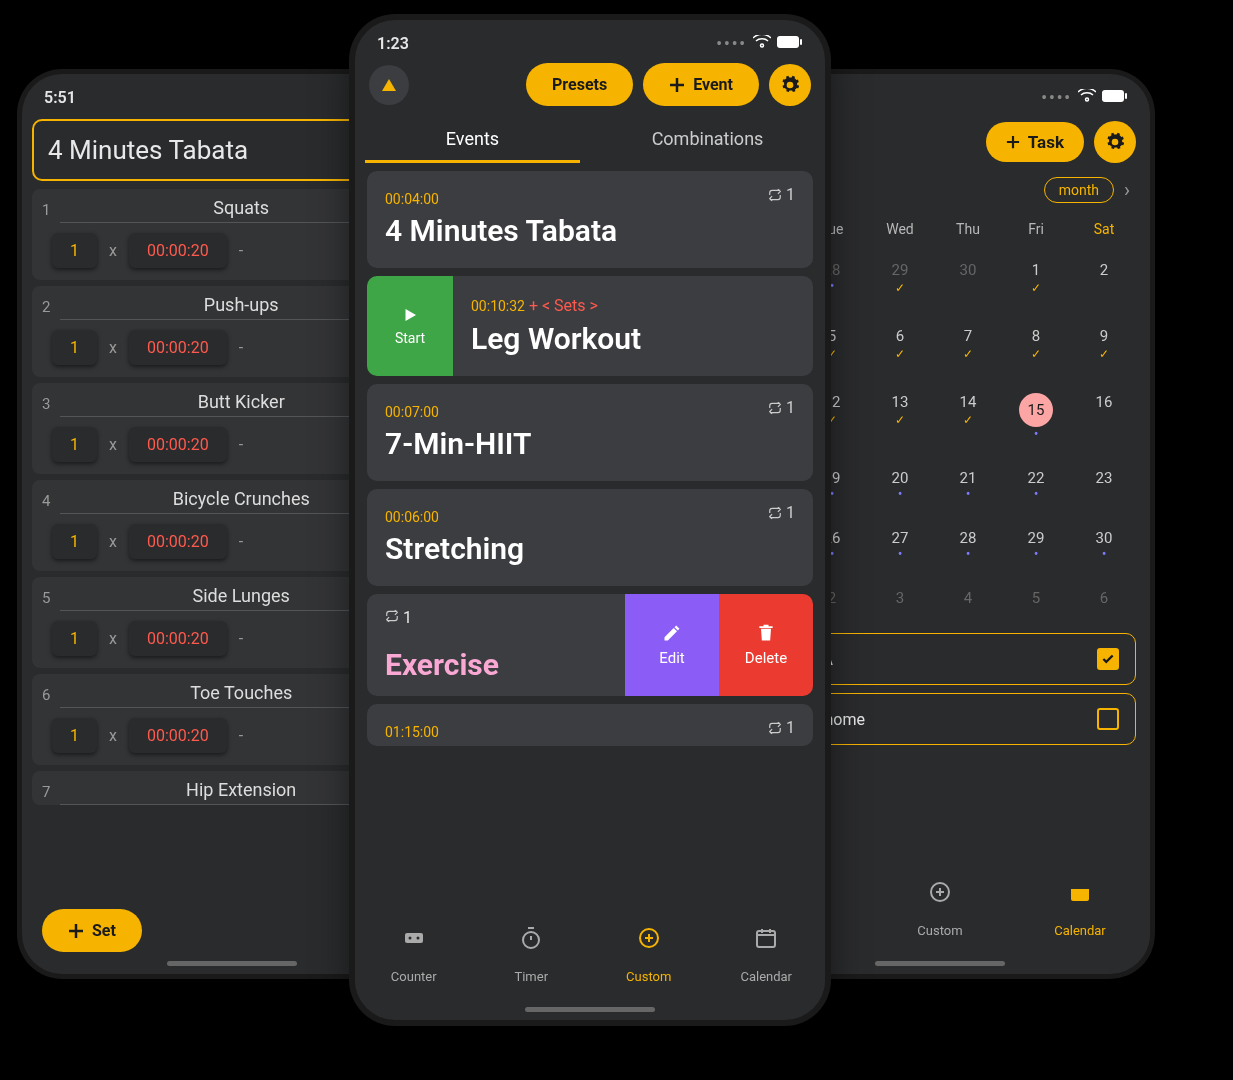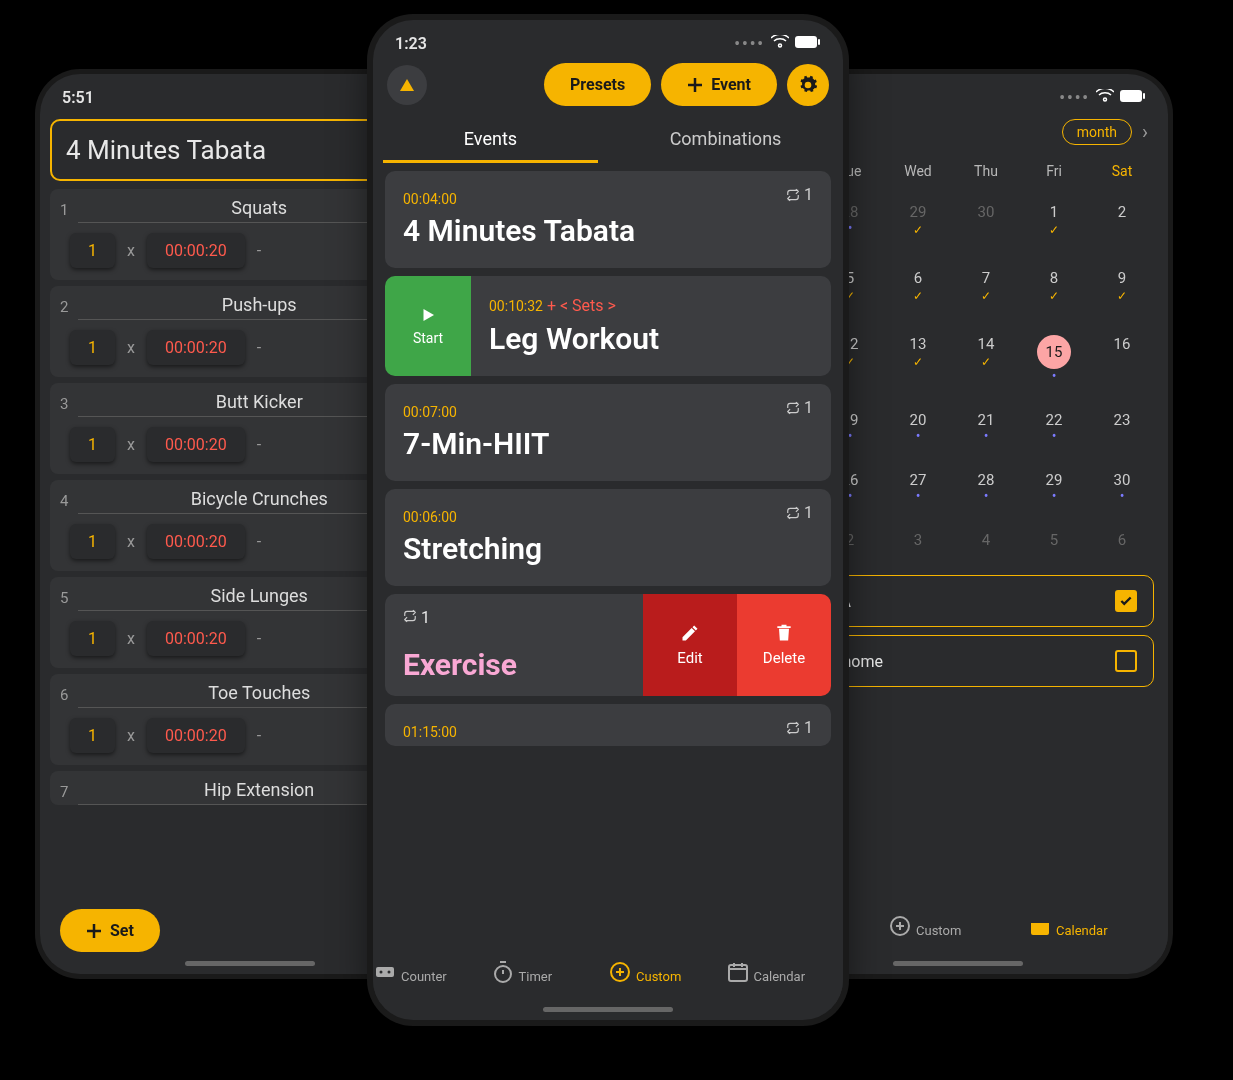--- a/index.html
+++ b/index.html
@@ -11,21 +11,20 @@
     overflow: hidden;
     position: relative;
   }
   .phone {
     position: absolute;
     background: #2a2b2d;
     border-radius: 40px;
     box-shadow: 0 0 0 5px #1a1a1a;
     overflow: hidden;
     color: #e6e6e6;
-    margin-left: 18px;
   }
   .phone-left   { left: 22px;  top: 74px; width: 420px; height: 900px; z-index: 1; }
   .phone-right  { left: 730px; top: 74px; width: 420px; height: 900px; z-index: 1; }
   .phone-center { left: 355px; top: 20px; width: 470px; height: 1000px; z-index: 2; box-shadow: 0 0 0 6px #1a1a1a, 0 8px 40px rgba(0,0,0,.6); }
 
   .statusbar { display:flex; justify-content:space-between; align-items:center; padding:14px 22px 4px; font-weight:600; }
   .sb-right { display:flex; gap:6px; align-items:center; }
   .dots { letter-spacing:2px; color:#888; }
 
   .yellow { color:#f6b400; }
@@ -75,24 +74,24 @@
   .card .dur { color:#f6b400; font-size:14px; }
   .card .loop { position:absolute; top:14px; right:18px; color:#ccc; display:flex; align-items:center; gap:4px; }
   .card h2 { font-size:30px; font-weight:600; color:#fff; margin-top:6px; }
   .card-swipe { display:flex; margin:8px 12px; }
   .start-block { width:86px; background:#3fa648; border-radius:10px 0 0 10px; display:flex; flex-direction:column; align-items:center; justify-content:center; color:#fff; font-size:14px; gap:6px; }
   .card.inner { margin:0; flex:1; border-radius:0 10px 10px 0; }
   .sets-tag { color:#ff5a4d; }
   .swipe-actions { display:flex; margin:8px 12px; border-radius:10px; overflow:hidden; }
   .swipe-card { flex:1; background:#3c3d40; padding:14px 18px; position:relative; }
   .act { width:94px; display:flex; flex-direction:column; align-items:center; justify-content:center; color:#fff; gap:6px; font-size:15px; }
-  .act.edit { background:#b91c1c; }
+  .act.edit { background:#8b5cf6; }
   .act.del  { background:#eb3b30; }
   .tabbar { position:absolute; bottom:16px; left:0; right:0; display:flex; background:#2a2b2d; padding:10px 0 20px; }
-  .titem { flex:1; display:flex; flex-direction:row; align-items:flex-end; gap:4px; font-size:13px; color:#aaa; }
+  .titem { flex:1; display:flex; flex-direction:column; align-items:center; gap:19px; font-size:13px; color:#aaa; }
   .titem.active { color:#f6b400; }
   .titem svg { width:24px; height:24px; }
 
   
   .right-top { display:flex; justify-content:flex-end; align-items:center; gap:10px; padding:10px 14px 6px; }
   .cal-head { display:flex; align-items:center; justify-content:space-between; padding:8px 20px; }
   .month-pill { border:1.5px solid #f6b400; color:#f6b400; border-radius:999px; padding:4px 14px; font-size:14px; }
   .chev { color:#999; font-size:20px; }
   .wdays, .wrow { display:grid; grid-template-columns:repeat(7,1fr); text-align:center; padding:4px 12px; }
   .wdays span { color:#b8b8b8; font-size:14px; padding:6px 0; }
@@ -222,20 +221,33 @@
       <span class="dots">••••</span>
       <span><svg width="18" height="14" viewBox="0 0 18 14">
             <path d="M9 12a1.5 1.5 0 100-3 1.5 1.5 0 000 3zM3 6c3-3 9-3 12 0M0 3c5-5 13-5 18 0" stroke="#fff" stroke-width="1.5" fill="none"></path>
           </svg></span>
       <span><svg width="26" height="13" viewBox="0 0 26 13">
             <rect x="0" y="0" width="22" height="12" rx="3" fill="#fff"></rect>
             <rect x="23" y="3" width="2" height="6" rx="1" fill="#fff"></rect>
           </svg></span>
     </span>
   </div>
+  <div class="right-top">
+    <div class="pill small">
+      <svg width="14" height="14" viewBox="0 0 16 16">
+          <path d="M8 1v14M1 8h14" stroke="#1a1a1a" stroke-width="2.5"></path>
+        </svg>
+      <span>Task</span>
+    </div>
+    <div class="circle-btn gear-btn">
+      <svg width="20" height="20" viewBox="0 0 24 24">
+          <path fill="#1a1a1a" d="M12 8a4 4 0 100 8 4 4 0 000-8zm9 4l2 1-1 3-2-.5a8 8 0 01-2 2l.5 2-3 1-1-2a8 8 0 01-3 0l-1 2-3-1 .5-2a8 8 0 01-2-2l-2 .5-1-3 2-1a8 8 0 010-3l-2-1 1-3 2 .5a8 8 0 012-2L7 2l3-1 1 2a8 8 0 013 0l1-2 3 1-.5 2a8 8 0 012 2l2-.5 1 3-2 1a8 8 0 010 3z"></path>
+        </svg>
+    </div>
+  </div>
   <div class="cal-head">
     <span class="yellow" style="font-size:18px;font-weight:600">May 2020</span>
     <div style="display:flex;gap:10px;align-items:center">
       <span class="month-pill">month</span>
       <span class="chev">›</span>
     </div>
   </div>
   <div class="wdays" id="wdays" style="grid-template-columns:repeat(6,1fr);padding-left:0;">
       <span>on</span>
       <span>Tue</span>

